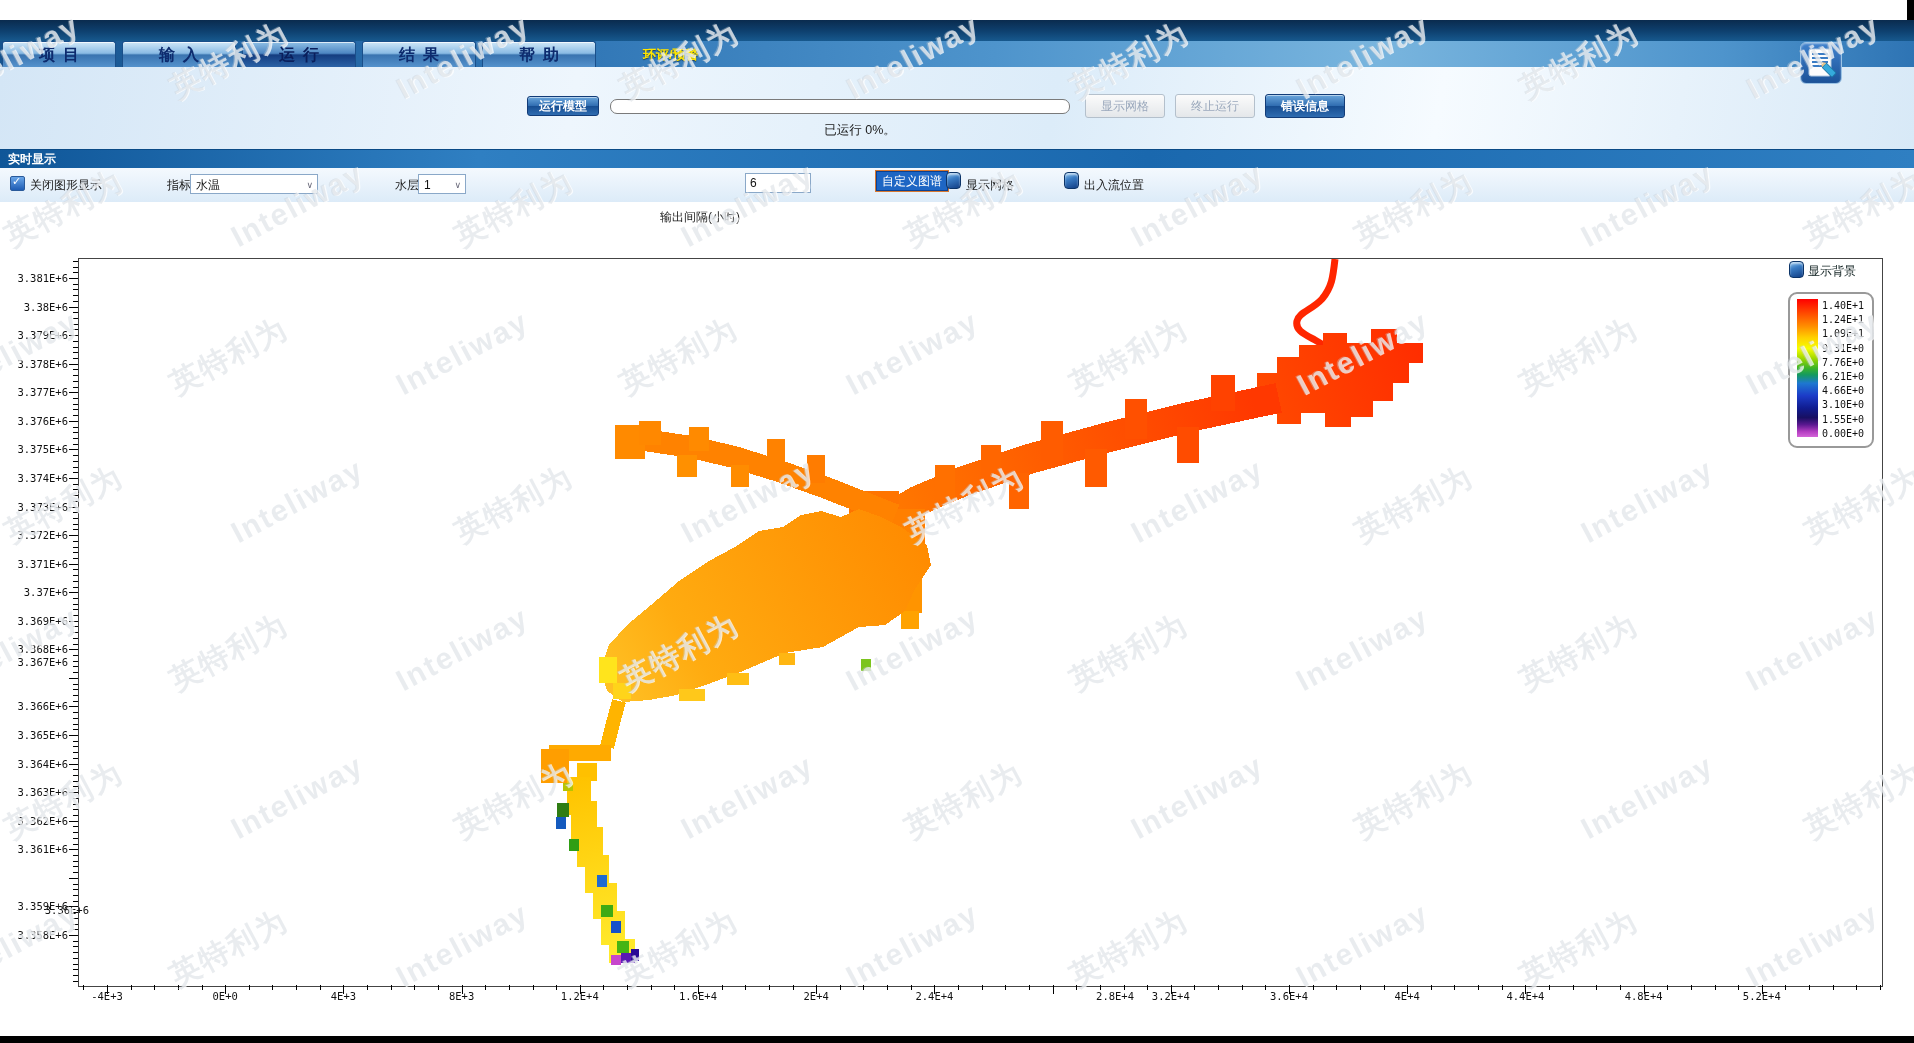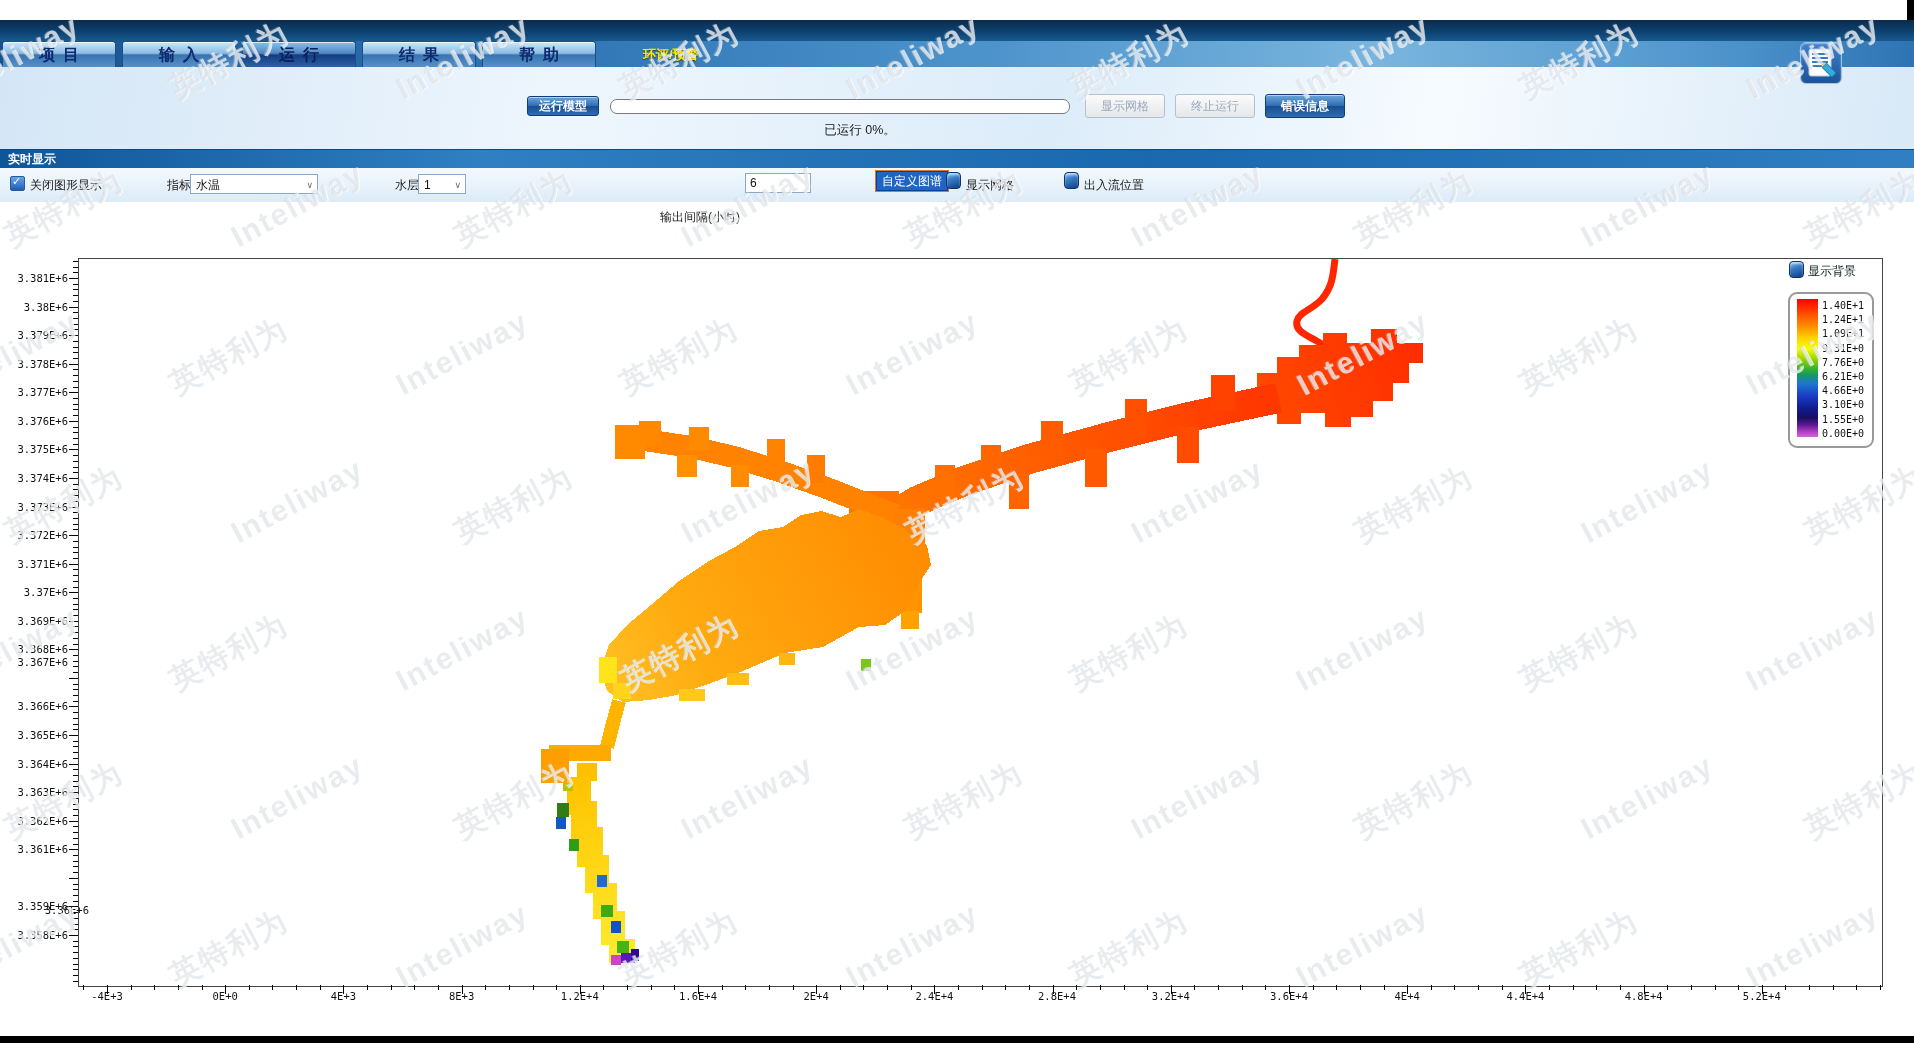--- a/index.html
+++ b/index.html
@@ -457,21 +457,21 @@
     </div>
   <div id="xlabels">
       <span class="xlab" style="left: 62px;">-4E+3</span>
       <span class="xlab" style="left: 180.2px;">0E+0</span>
       <span class="xlab" style="left: 298.4px;">4E+3</span>
       <span class="xlab" style="left: 416.6px;">8E+3</span>
       <span class="xlab" style="left: 534.8px;">1.2E+4</span>
       <span class="xlab" style="left: 653px;">1.6E+4</span>
       <span class="xlab" style="left: 771.2px;">2E+4</span>
       <span class="xlab" style="left: 889.4px;">2.4E+4</span>
-      <span class="xlab" style="left: 1012px;">2.8E+4</span>
+      <span class="xlab" style="left: 1044px; text-align: right;">2.8E+4</span>
       <span class="xlab" style="left: 1125.8px;">3.2E+4</span>
       <span class="xlab" style="left: 1244px;">3.6E+4</span>
       <span class="xlab" style="left: 1362.2px;">4E+4</span>
       <span class="xlab" style="left: 1480.4px;">4.4E+4</span>
       <span class="xlab" style="left: 1598.6px;">4.8E+4</span>
       <span class="xlab" style="left: 1716.8px;">5.2E+4</span>
     </div>
   <div id="ylabels">
       <span class="ylab" style="top: 271px;">3.381E+6</span>
       <span class="ylab" style="top: 299.565px;">3.38E+6</span>

